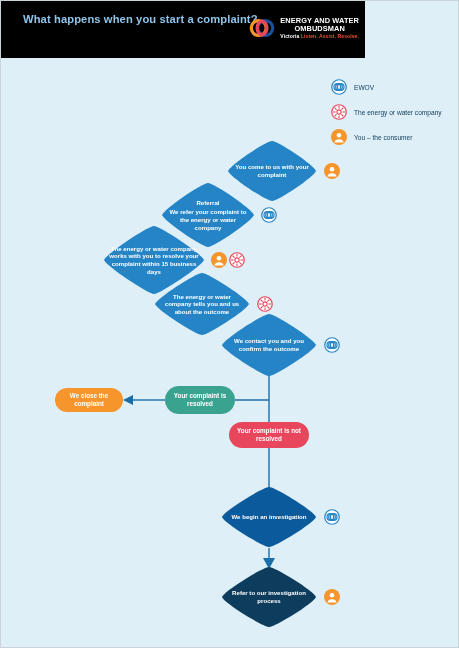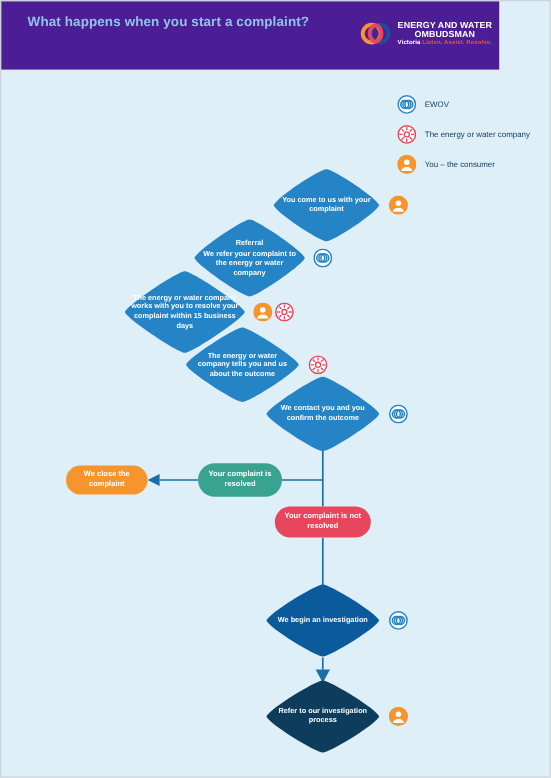--- a/index.html
+++ b/index.html
@@ -13,22 +13,22 @@
     position:relative;
     width:459px;height:648px;
     background:#deeff8;
     border:1px solid #c9d3d8;
     box-sizing:border-box;
     overflow:hidden;
   }
 
   
   #header{
-    position:absolute;left:0;top:0;width:415px;height:57px;
-    background:#4c1d95;
+    position:absolute;left:0;top:0;width:364px;height:57px;
+    background:#000000;
   }
   #header-kicker{
     position:absolute;left:22px;top:12px;
     color:#8fc4e8;font-size:11.2px;font-weight:bold;letter-spacing:.1px;
   }
   #header-title{
     position:absolute;left:22px;top:28px;
     color:#ffffff;font-size:16.5px;font-weight:bold;letter-spacing:-.2px;
   }
   #logo-wrap{

